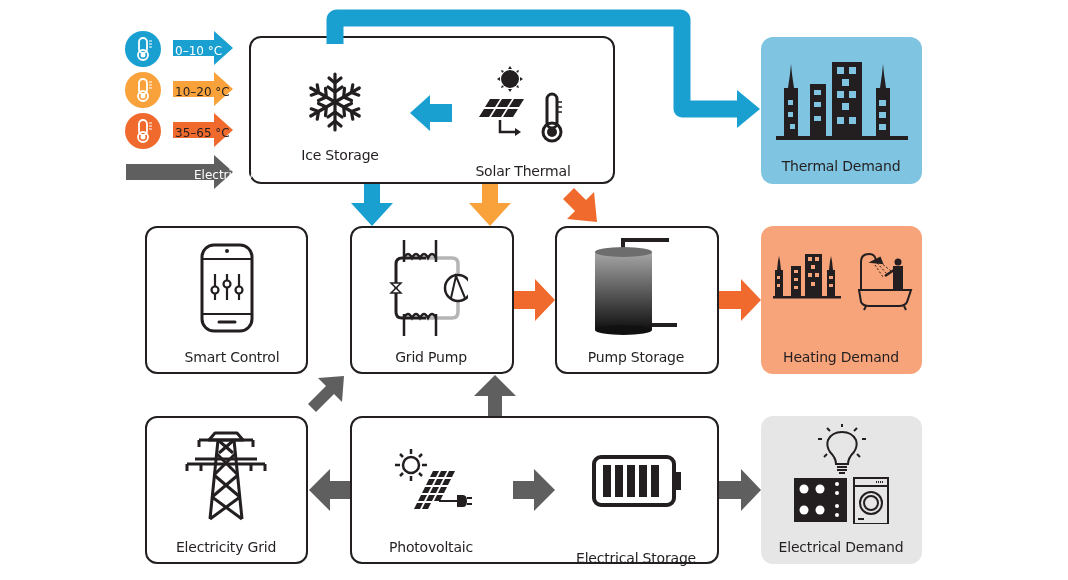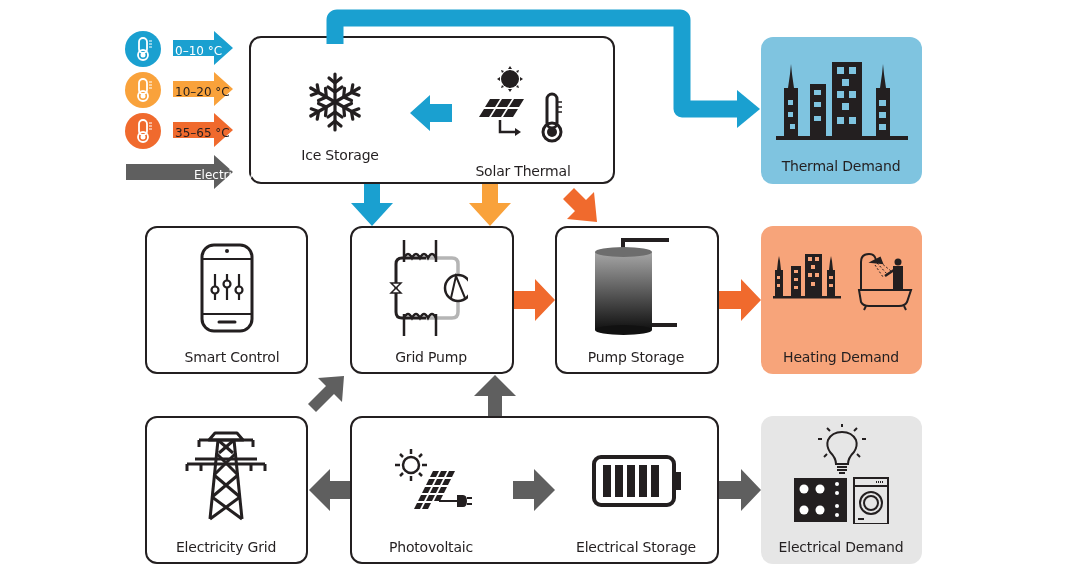--- a/index.html
+++ b/index.html
@@ -350,21 +350,21 @@
   <rect x="2" y="2" width="80" height="48" rx="7" fill="none" stroke="#231f20" stroke-width="4"></rect>
   <rect x="82" y="17" width="7" height="18" fill="#231f20"></rect>
   <g fill="#231f20">
     <rect x="11" y="10" width="8" height="32"></rect>
     <rect x="23" y="10" width="8" height="32"></rect>
     <rect x="35" y="10" width="8" height="32"></rect>
     <rect x="47" y="10" width="8" height="32"></rect>
     <rect x="59" y="10" width="8" height="32"></rect>
   </g>
 </svg>
-<div class="label" style="left:636px;top:539px;">Electrical Storage</div>
+<div class="label" style="left:636px;top:550px;">Electrical Storage</div>
 
 <svg class="icon" style="left:792px;top:424px;" width="100" height="100" viewBox="0 0 100 100">
   <g stroke="#231f20" stroke-width="2" fill="none">
     <path d="M44,40 Q44,34 38,28 Q34,22 36,16 Q40,8 50,8 Q60,8 64,16 Q66,22 62,28 Q56,34 56,40 Z"></path>
     <line x1="45" y1="43" x2="55" y2="43"></line>
       <line x1="45" y1="46" x2="55" y2="46"></line>
       <line x1="47" y1="49" x2="53" y2="49"></line>
     <line x1="50" y1="0" x2="50" y2="3"></line>
     <line x1="30" y1="15" x2="26" y2="15"></line>
       <line x1="70" y1="15" x2="74" y2="15"></line>

